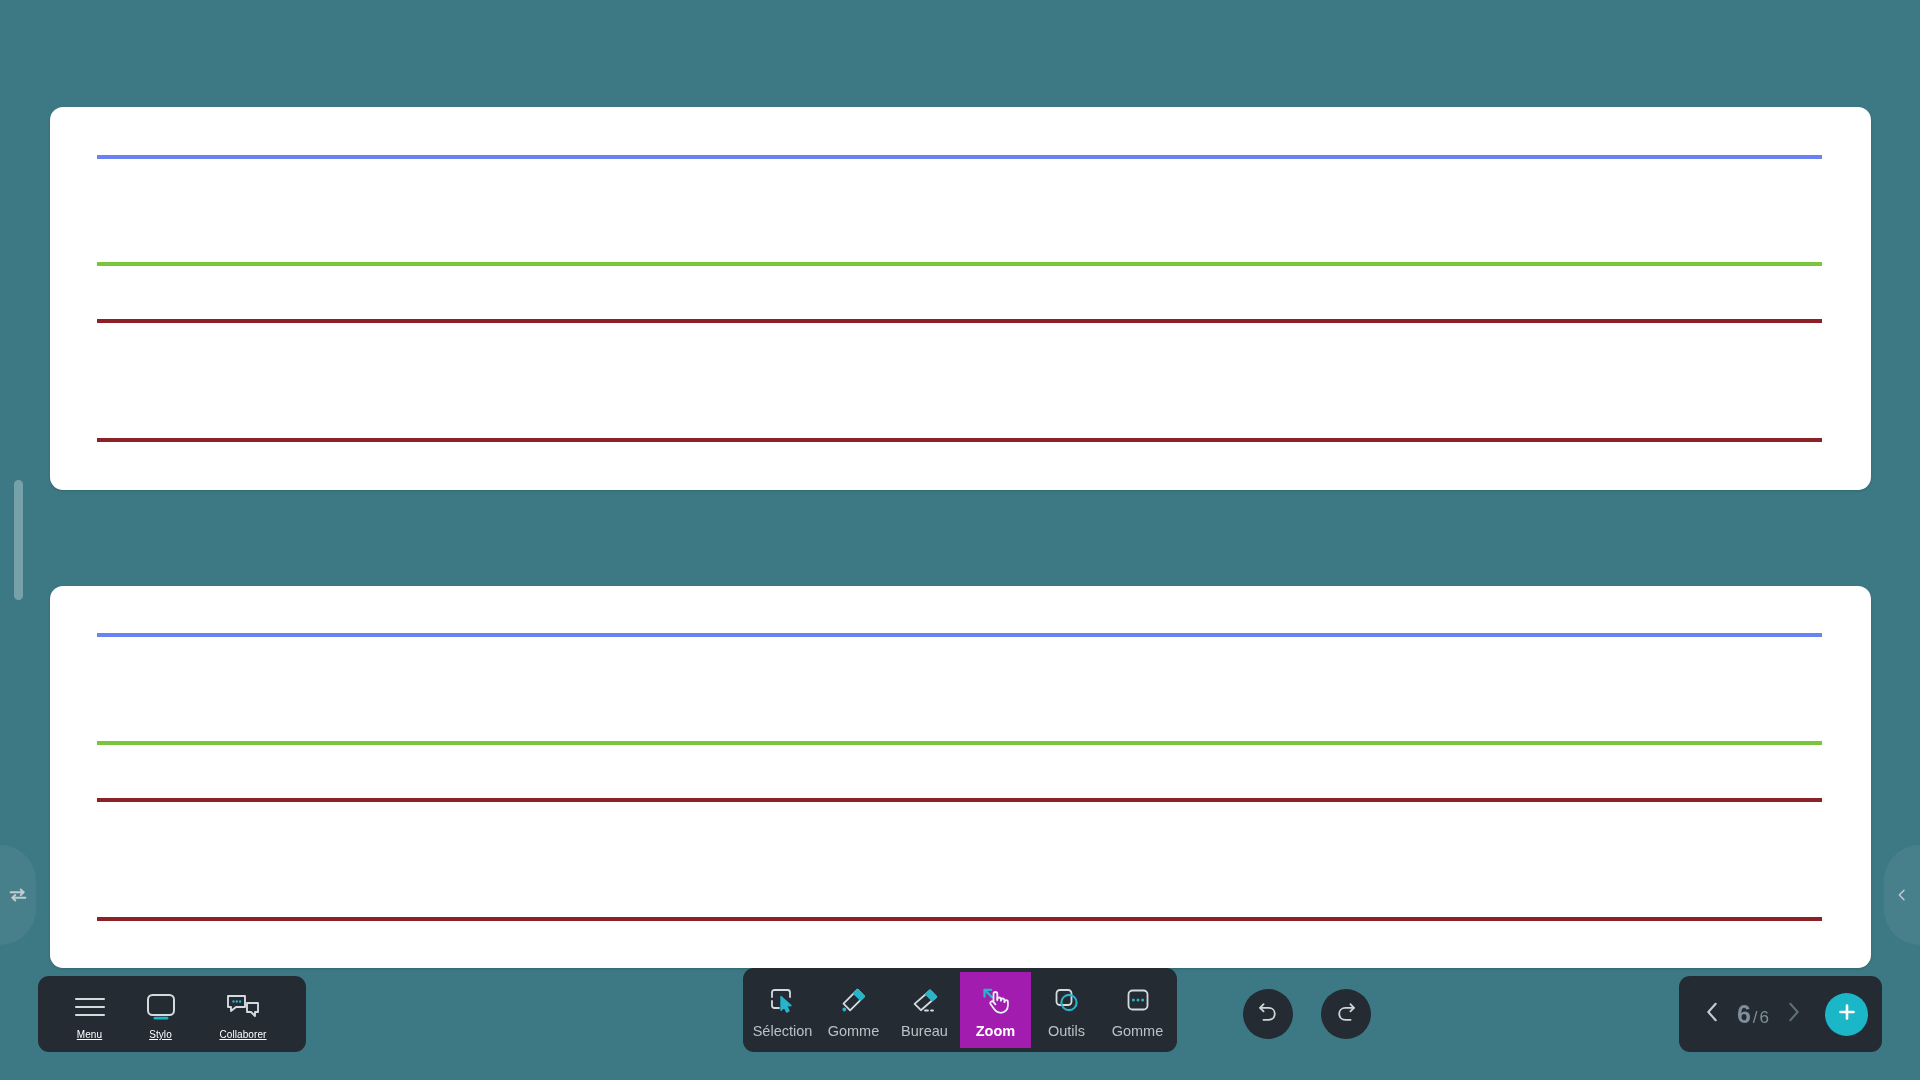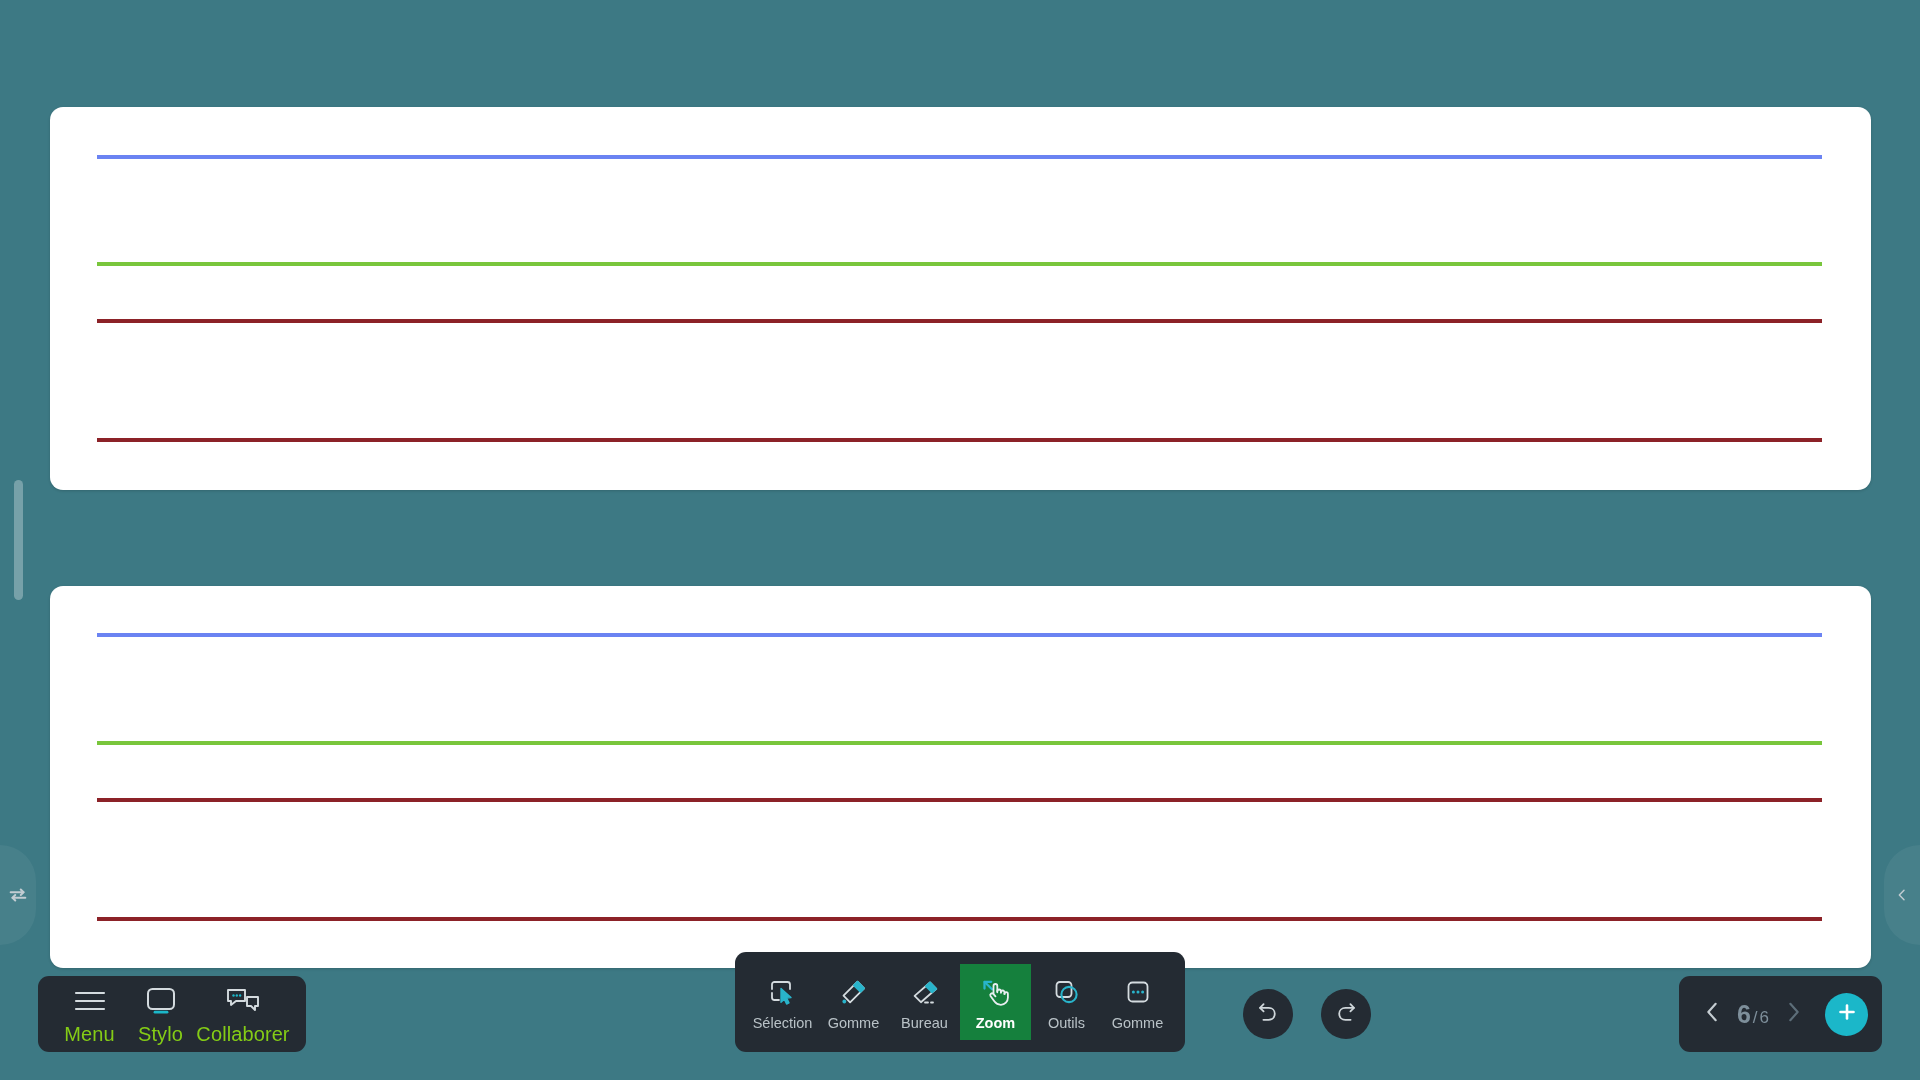--- a/index.html
+++ b/index.html
@@ -111,50 +111,51 @@
     cursor: pointer;
     user-select: none;
   }
   .dock-btn .glyph {
     height: 38px;
     display: flex;
     align-items: center;
     justify-content: center;
   }
   .dock-btn .lbl {
-    font-size: 20px;
-    color: #84cc16;
+    font-size: 10px;
+    color: #ffffff;
     letter-spacing: 0.1px;
     white-space: nowrap;
+    text-decoration: underline;
   }
 
   
   #tool-dock {
     left: 50%;
     transform: translateX(-50%);
     bottom: 28px;
     height: 76px;
     display: flex;
     align-items: stretch;
     overflow: hidden;
-    padding: 12px;
+    padding: 4px;
   }
   .tool-btn {
     width: 71px;
     display: flex;
     flex-direction: column;
     align-items: center;
     justify-content: center;
     gap: 2px;
     cursor: pointer;
     user-select: none;
     background: transparent;
   }
   .tool-btn.active {
-    background: #15803d;
+    background: #a21caf;
   }
   .tool-btn .glyph {
     height: 40px;
     display: flex;
     align-items: center;
     justify-content: center;
   }
   .tool-btn .lbl {
     font-size: 14.5px;
     color: #b9c2c7;

